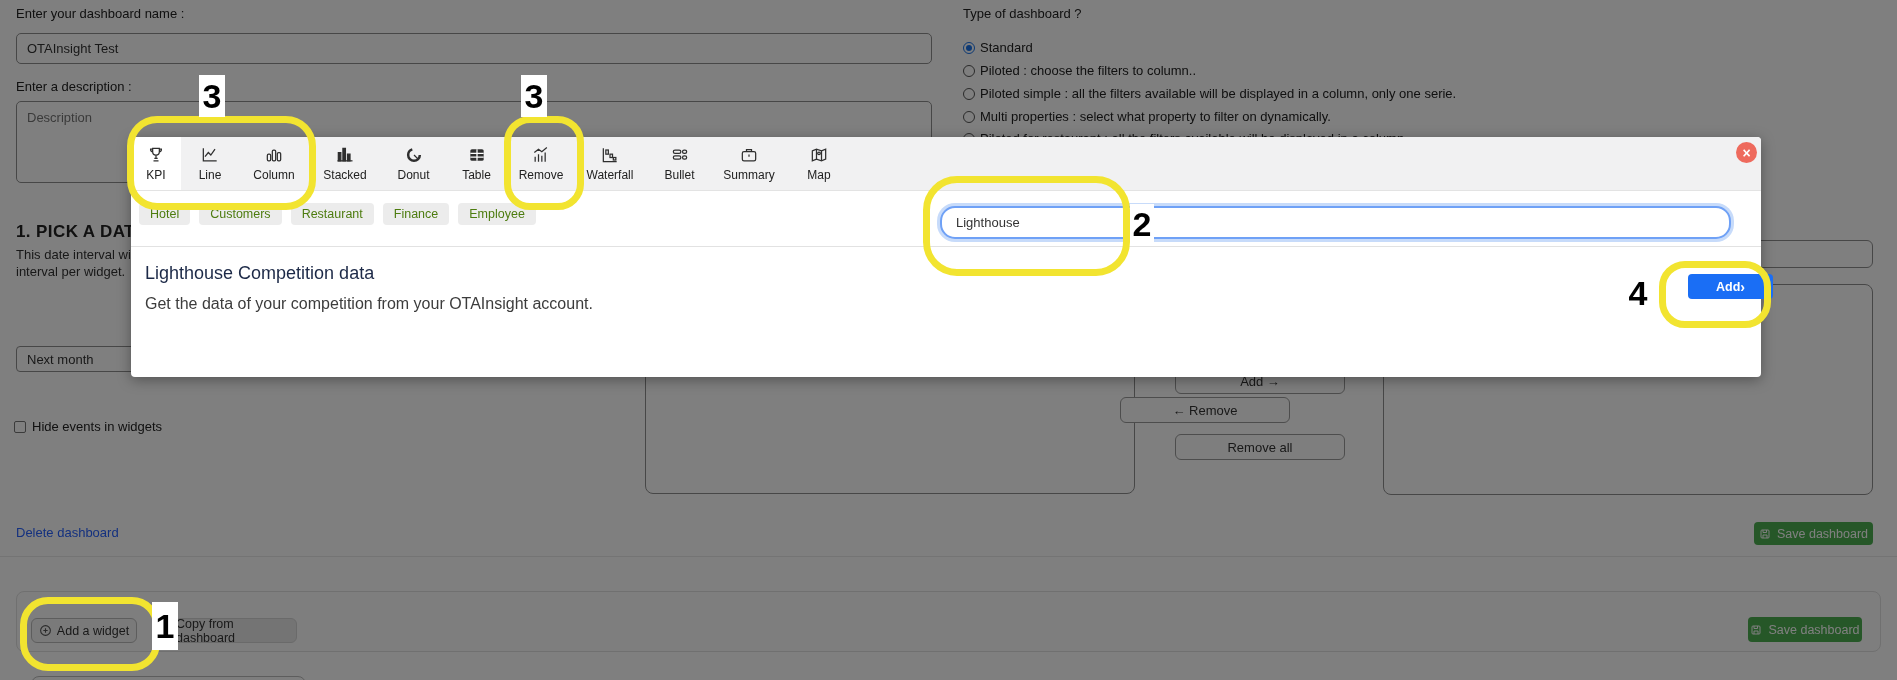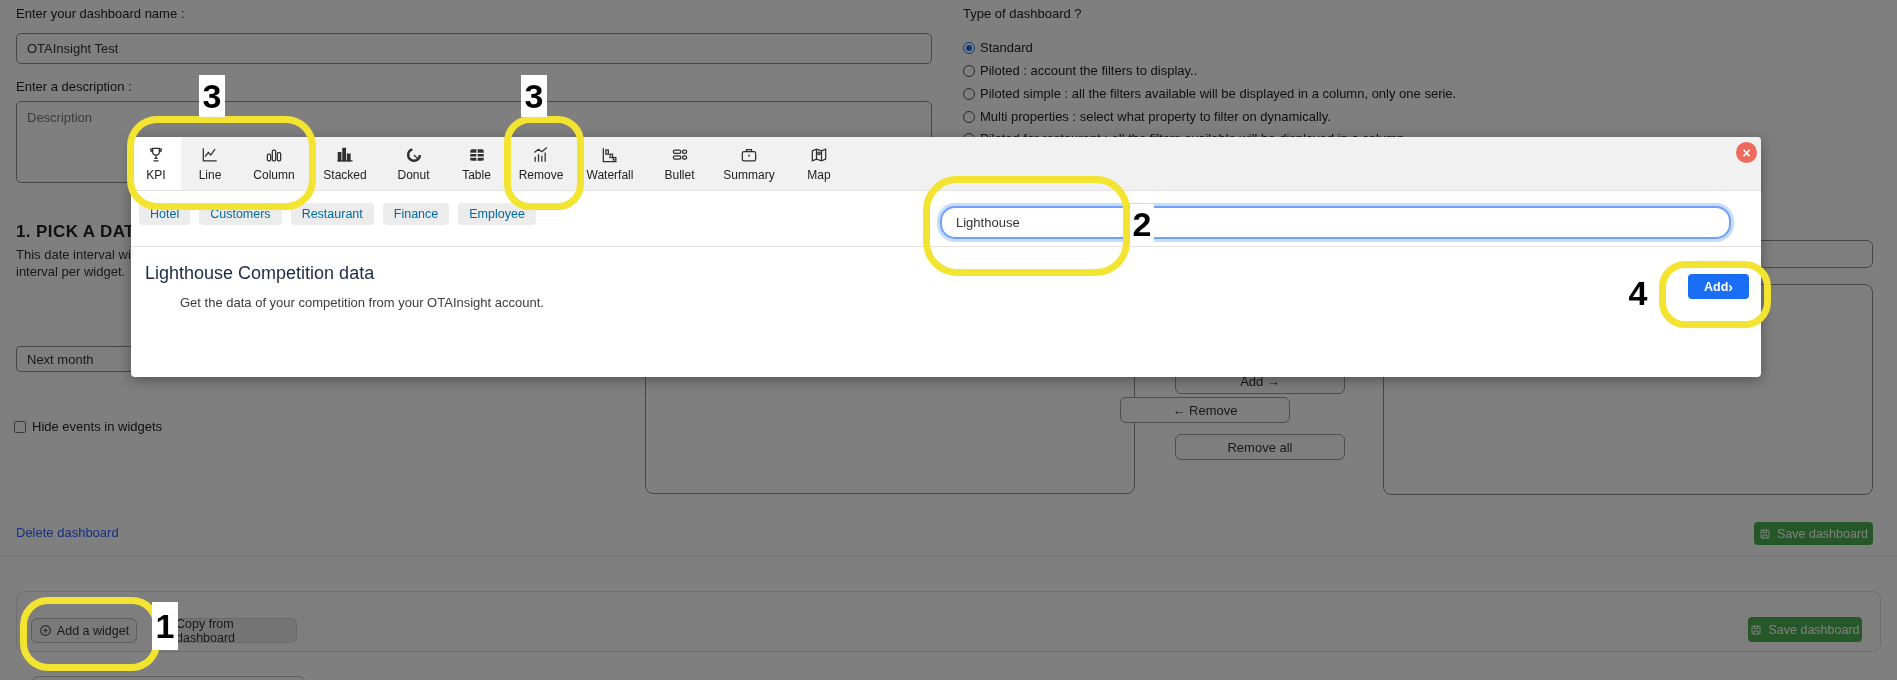--- a/index.html
+++ b/index.html
@@ -21,28 +21,28 @@
   .overlay{position:absolute;inset:0;background:rgba(0,0,0,0.5);z-index:10;}
   .modal{position:absolute;left:131px;top:137px;width:1630px;height:240px;background:#fff;border-radius:4px;
          box-shadow:0 3px 14px rgba(0,0,0,.35);z-index:20;}
   .tabbar{position:absolute;left:0;top:0;right:0;height:53px;background:#f1f1f2;border-radius:4px 4px 0 0;
           display:flex;align-items:stretch;border-bottom:1px solid #e3e3e3;}
   .tab{display:flex;flex-direction:column;align-items:center;justify-content:center;gap:3px;
        font-size:12px;color:#222;box-sizing:border-box;cursor:pointer;}
   .tab.active{background:#fff;}
   .tab svg{display:block;}
   .chip{display:inline-flex;align-items:center;background:#ececec;border-radius:4px;padding:4px 11px;
-        font-size:12.5px;color:#0369a1;cursor:pointer;}
+        font-size:12.5px;color:#4d7c0f;cursor:pointer;}
   .searchbox{position:absolute;left:809px;top:69px;width:791px;height:33px;background:#fff;
              border:2px solid #6fa1f6;box-shadow:0 0 0 3px #c7dbfa;border-radius:15px;box-sizing:border-box;
              font-size:13px;color:#333;padding:0 14px;font-family:"Liberation Sans",sans-serif;outline:none;}
   .divider{position:absolute;left:0;right:0;top:109px;border-top:1px solid #e2e2e2;}
   .result-title{position:absolute;left:14px;top:126px;font-size:18px;color:#1c2947;font-weight:500;}
-  .result-desc{position:absolute;left:14px;top:158px;font-size:13px;color:#3c3c3c;margin-left:35px;}
-  .add-btn{position:absolute;left:1557px;top:137px;width:61px;height:25px;background:#1a6ef5;border:none;
+  .result-desc{position:absolute;left:14px;top:158px;font-size:16px;color:#3c3c3c;}
+  .add-btn{position:absolute;left:1557px;top:137px;width:85px;height:25px;background:#1a6ef5;border:none;
            border-radius:4px;color:#fff;font-size:12.5px;font-weight:bold;display:flex;align-items:center;
            justify-content:center;gap:0;cursor:pointer;}
   .close-btn{position:absolute;left:1605px;top:5px;width:21px;height:21px;border-radius:50%;background:#ee6a5d;
              color:#fff;font-size:14px;font-weight:bold;display:flex;align-items:center;justify-content:center;
              border:none;cursor:pointer;line-height:1;}
   .ring{position:absolute;border:7px solid #f2e430;z-index:30;pointer-events:none;}
   .num{position:absolute;background:#fff;color:#000;font-weight:bold;font-size:34px;z-index:31;
        display:flex;align-items:center;justify-content:center;line-height:1;}
   .link{font-size:13px;color:#2962ff;cursor:pointer;text-decoration:none;}
   .bottom-panel{position:absolute;left:16px;top:591px;width:1865px;height:61px;border:1px solid #e0e0e0;
@@ -58,21 +58,21 @@
   <div class="abs lbl" style="left:16px;top:79px;">Enter a description :</div>
   <textarea class="abs inputbox" style="left: 16px; top: 101px; width: 916px; height: 82px; padding: 8px 10px; resize: none; color: rgb(119, 119, 119);" placeholder="Description"></textarea>
 
   <div class="abs lbl" style="left:963px;top:6px;">Type of dashboard ?</div>
   <div class="abs radio-row" style="left:963px;top:40px;">
     <span class="radio-dot sel"></span>
     <span>Standard</span>
   </div>
   <div class="abs radio-row" style="left:963px;top:63px;">
     <span class="radio-dot"></span>
-    <span>Piloted : account the filters to display..</span>
+    <span>Piloted : choose the filters to column..</span>
   </div>
   <div class="abs radio-row" style="left:963px;top:86px;">
     <span class="radio-dot"></span>
     <span>Piloted simple : all the filters available will be displayed in a column, only one serie.</span>
   </div>
   <div class="abs radio-row" style="left:963px;top:109px;">
     <span class="radio-dot"></span>
     <span>Multi properties : select what property to filter on dynamically.</span>
   </div>
   <div class="abs radio-row" style="left:963px;top:131px;">

